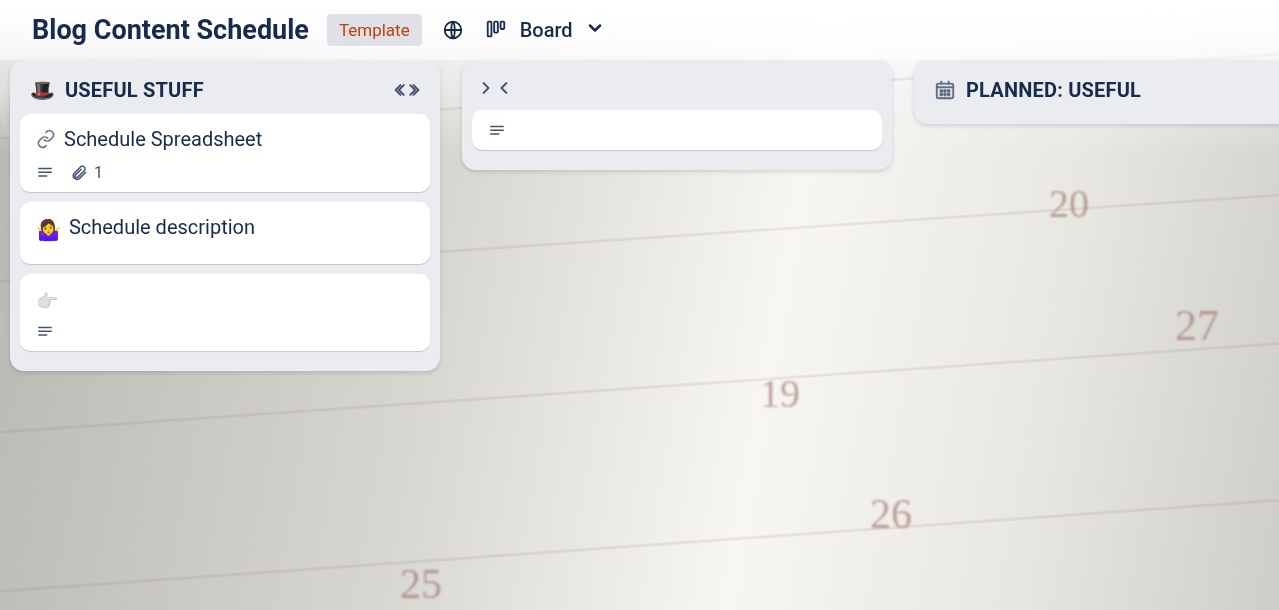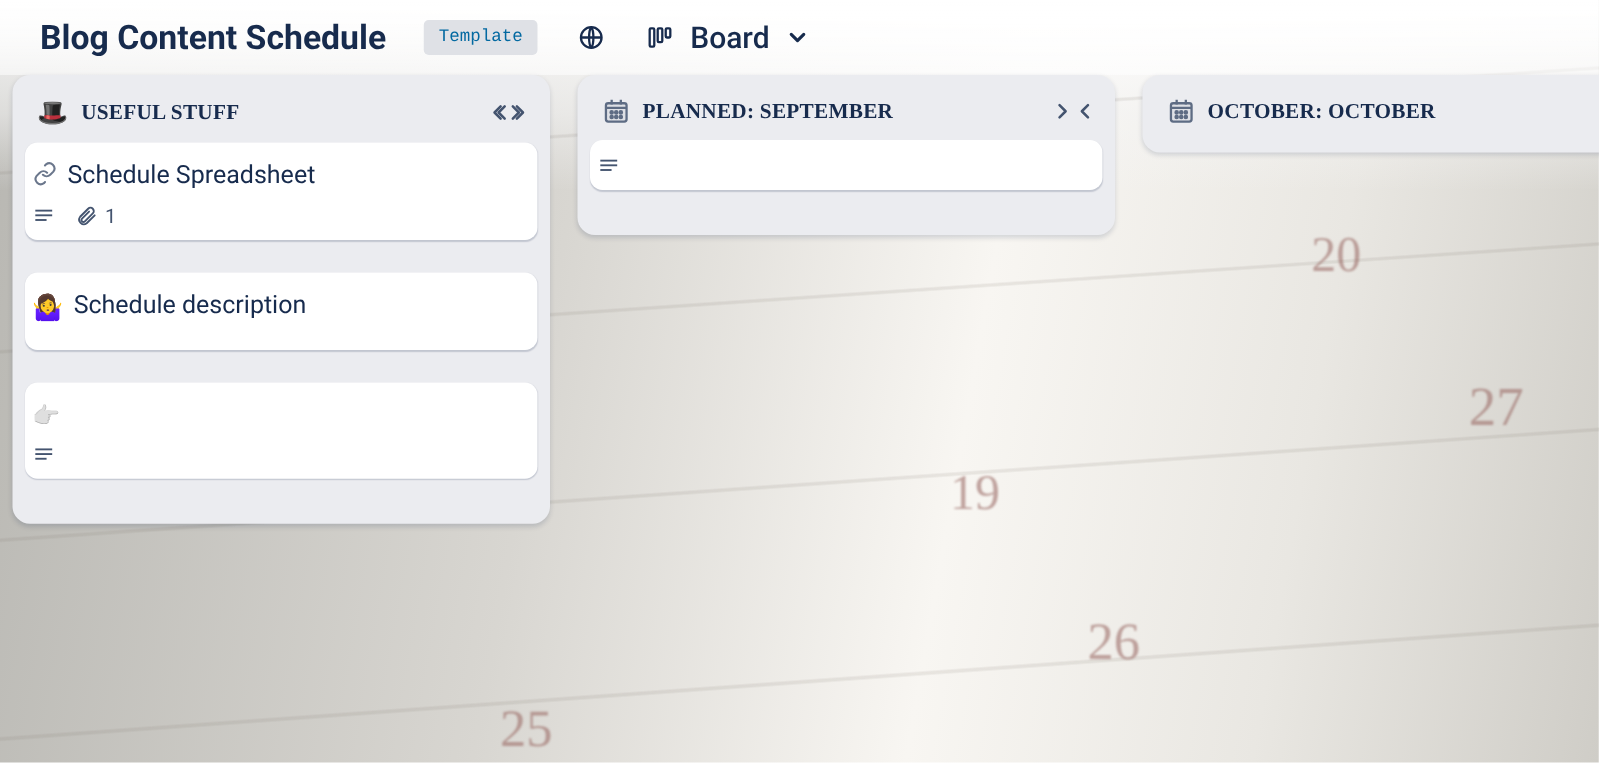--- a/index.html
+++ b/index.html
@@ -35,49 +35,47 @@
     filter: blur(0.5px);
   }
   .bg-num { position:absolute; color:#9c6d68; font-family: Georgia, serif; opacity:.6; filter: blur(1px); pointer-events:none; }
 
   
   .header {
     position: relative;
     z-index: 2;
     display: flex;
     align-items: center;
-    gap: 30px;
+    gap: 18px;
     padding: 14px 32px;
     background: linear-gradient(180deg, rgba(255,255,255,0.95), rgba(255,255,255,0.55));
   }
   .title {
     font-size: 27px;
     font-weight: 700;
     color: #172b4d;
   }
   .template-badge {
     background: #dfe1e6;
-    color: #0369a1;
-    font-size: 14px;
+    color: #c2410c;
+    font-size: 17px;
     padding: 6px 12px;
     border-radius: 4px;
-    font-family: Liberation Mono, monospace;
   }
   .hdr-icon {
     display: inline-flex;
     align-items: center;
     justify-content: center;
     width: 26px;
     color:#172b4d;
   }
   .view-switch {
     display: flex;
-    align-items: center;
     gap: 12px;
-    font-size: 24px;
+    font-size: 20px;
     font-weight: 500;
     color:#172b4d;
     cursor: pointer;
   }
 
   
   .board {
     position: relative;
     z-index: 2;
     display: flex;
@@ -99,31 +97,30 @@
     justify-content: space-between;
     padding: 8px 10px 12px 10px;
     color:#172b4d;
   }
   .list-title-wrap {
     display:flex;
     align-items:center;
     gap:10px;
   }
   .list-title {
-    font-size: 17px;
+    font-size: 20px;
     font-weight: 700;
     letter-spacing: .2px;
-    font-family: Liberation Serif, serif;
   }
   .collapse-icn { color:#44546f; }
   .card {
     background:#fff;
     border-radius: 10px;
-    padding: 12px 14px 10px 6px;
-    margin-bottom: 26px;
+    padding: 12px 14px 10px 16px;
+    margin-bottom: 10px;
     box-shadow: 0 1px 1px rgba(9,30,66,.18);
     cursor: pointer;
   }
   .card-title-row {
     display:flex;
     align-items:flex-start;
     gap:8px;
     font-size: 20px;
     color:#172b4d;
     line-height: 1.35;
@@ -220,20 +217,43 @@
       <div class="card-title-row">
         <span class="emoji lead-icon" style="font-size:20px;">🤷‍♀️</span>
         <span>Schedule description</span>
       </div>
     </div>
 
     <div class="card">
       <div class="card-title-row">
         <span class="emoji lead-icon" style="font-size:18px; filter:grayscale(1) opacity(.6);">👉</span>
       </div>
+      <div class="badges">
+        <span class="badge">
+          <svg width="18" height="18" viewBox="0 0 24 24" fill="#44546f">
+              <rect x="3" y="5" width="18" height="2"></rect>
+              <rect x="3" y="10" width="18" height="2"></rect>
+              <rect x="3" y="15" width="12" height="2"></rect>
+            </svg>
+        </span>
+      </div>
+    </div>
+  </div>
+
+  <div class="list">
+    <div class="list-header">
+      <span class="collapse-icn">
+        <svg width="26" height="20" viewBox="0 0 32 20" fill="none" stroke="#44546f" stroke-width="2.5" stroke-linecap="round" stroke-linejoin="round">
+          <polyline points="20 4 26 10 20 16" transform="translate(-18,0)"></polyline>
+          <polyline points="12 4 6 10 12 16" transform="translate(18,0)"></polyline>
+        </svg>
+      </span>
+    </div>
+
+    <div class="card">
       <div class="badges">
         <span class="badge">
           <svg width="18" height="18" viewBox="0 0 24 24" fill="#44546f">
               <rect x="3" y="5" width="18" height="2"></rect>
               <rect x="3" y="10" width="18" height="2"></rect>
               <rect x="3" y="15" width="12" height="2"></rect>
             </svg>
         </span>
       </div>
     </div>
@@ -249,59 +269,19 @@
             <line x1="8" y1="2" x2="8" y2="6"></line>
               <line x1="16" y1="2" x2="16" y2="6"></line>
             <circle cx="8" cy="13" r="1" fill="#5e6c84"></circle>
               <circle cx="12" cy="13" r="1" fill="#5e6c84"></circle>
               <circle cx="16" cy="13" r="1" fill="#5e6c84"></circle>
             <circle cx="8" cy="17" r="1" fill="#5e6c84"></circle>
               <circle cx="12" cy="17" r="1" fill="#5e6c84"></circle>
               <circle cx="16" cy="17" r="1" fill="#5e6c84"></circle>
           </svg>
         </span>
-        <span class="list-title">PLANNED: SEPTEMBER</span>
-      </div>
-      <span class="collapse-icn">
-        <svg width="26" height="20" viewBox="0 0 32 20" fill="none" stroke="#44546f" stroke-width="2.5" stroke-linecap="round" stroke-linejoin="round">
-          <polyline points="20 4 26 10 20 16" transform="translate(-18,0)"></polyline>
-          <polyline points="12 4 6 10 12 16" transform="translate(18,0)"></polyline>
-        </svg>
-      </span>
-    </div>
-
-    <div class="card">
-      <div class="badges">
-        <span class="badge">
-          <svg width="18" height="18" viewBox="0 0 24 24" fill="#44546f">
-              <rect x="3" y="5" width="18" height="2"></rect>
-              <rect x="3" y="10" width="18" height="2"></rect>
-              <rect x="3" y="15" width="12" height="2"></rect>
-            </svg>
-        </span>
-      </div>
-    </div>
-  </div>
-
-  <div class="list">
-    <div class="list-header">
-      <div class="list-title-wrap">
-        <span>
-          <svg width="22" height="22" viewBox="0 0 24 24" fill="none" stroke="#5e6c84" stroke-width="2">
-            <rect x="3" y="5" width="18" height="16" rx="2" fill="#dfe1e6"></rect>
-            <line x1="3" y1="9" x2="21" y2="9"></line>
-            <line x1="8" y1="2" x2="8" y2="6"></line>
-              <line x1="16" y1="2" x2="16" y2="6"></line>
-            <circle cx="8" cy="13" r="1" fill="#5e6c84"></circle>
-              <circle cx="12" cy="13" r="1" fill="#5e6c84"></circle>
-              <circle cx="16" cy="13" r="1" fill="#5e6c84"></circle>
-            <circle cx="8" cy="17" r="1" fill="#5e6c84"></circle>
-              <circle cx="12" cy="17" r="1" fill="#5e6c84"></circle>
-              <circle cx="16" cy="17" r="1" fill="#5e6c84"></circle>
-          </svg>
-        </span>
-        <span class="list-title">OCTOBER: OCTOBER</span>
+        <span class="list-title">PLANNED: USEFUL</span>
       </div>
 
     </div>
   </div>
 
 </div>
 
 </body></html>

